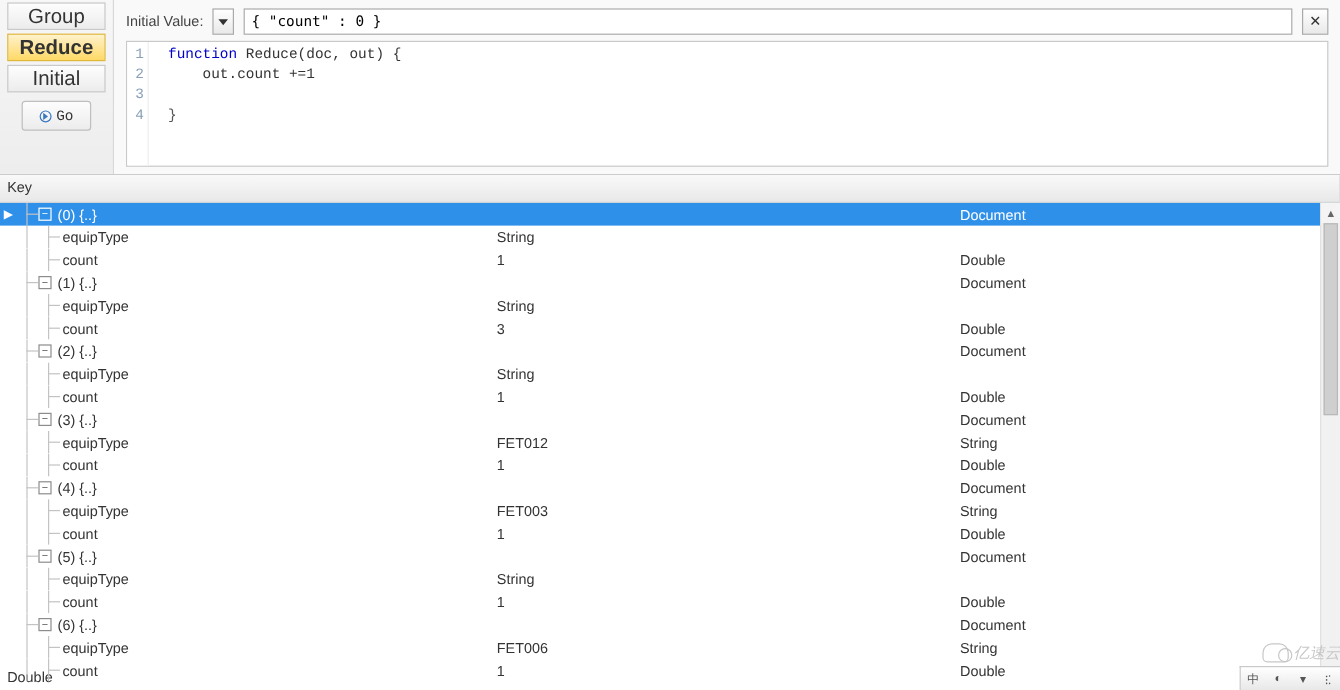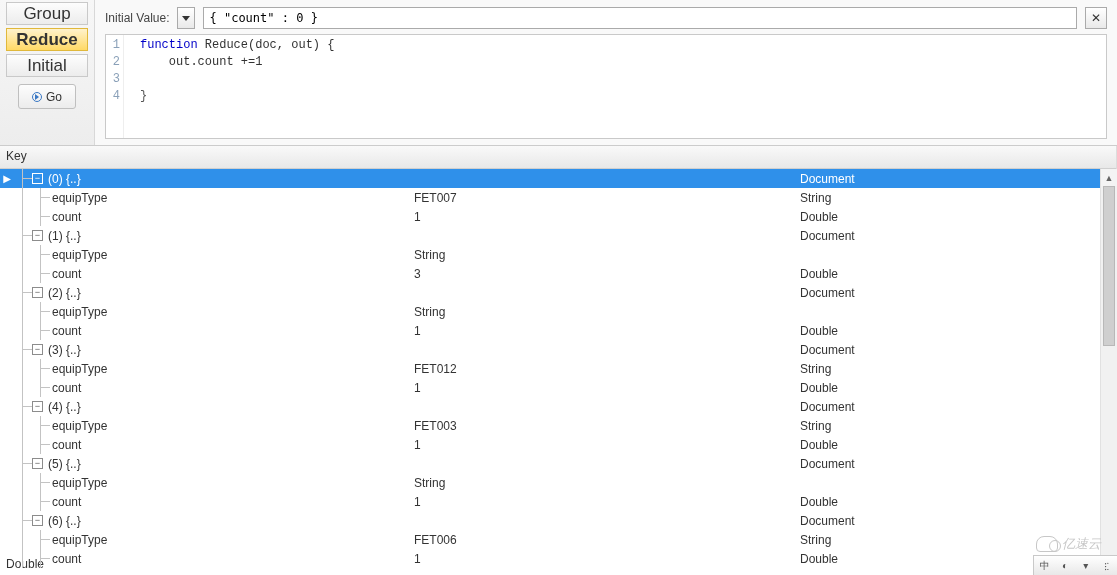--- a/index.html
+++ b/index.html
@@ -3,21 +3,21 @@
 <meta charset="utf-8">
 <style>
 * { box-sizing: border-box; margin: 0; padding: 0; }
 body { font-family: "Segoe UI", Tahoma, sans-serif; font-size: 12px; color: #333; width: 1117px; height: 575px; overflow: hidden; background: #fff; position: relative; }
 
 .top-container { display: flex; height: 146px; border-bottom: 1px solid #ccc; }
 
 .sidebar { width: 95px; background: linear-gradient(to bottom,#f7f7f7,#ededed); display: flex; flex-direction: column; align-items: stretch; padding-top: 2px; border-right: 1px solid #d8d8d8; }
 .sidebar .tab-btn { height: 23px; margin: 0 6px 3px 6px; background: linear-gradient(to bottom,#fdfdfd,#ececec); border: 1px solid #c9c9c9; font-size: 17px; display: flex; align-items: center; justify-content: center; cursor: pointer; }
 .sidebar .tab-btn.active { background: linear-gradient(to bottom,#fff2cc,#ffd966); border-color:#e0b83b; font-weight: bold; }
-.go-btn { height: 25px; width: 58px; margin: 4px auto; background: linear-gradient(to bottom,#fdfdfd,#ececec); border: 1px solid #bfbfbf; border-radius: 3px; display: flex; align-items: center; justify-content: center; gap: 4px; cursor: pointer; font-size: 12px; }
+.go-btn { height: 25px; width: 58px; margin: 4px auto; background: linear-gradient(to bottom,#fdfdfd,#ececec); border: 1px solid #bfbfbf; border-radius: 3px; display: flex; align-items: center; justify-content: center; gap: 4px; cursor: pointer; font-size: 12px; font-family: Liberation Mono, monospace; }
 .go-icon { width:10px; height:10px; border:1px solid #3a78c4; border-radius:50%; display:inline-flex; align-items:center; justify-content:center;}
 .go-icon::after{content:"";width:0;height:0;border-left:4px solid #3a78c4;border-top:3px solid transparent;border-bottom:3px solid transparent;margin-left:1px;}
 
 .editor-panel { flex:1; background:#f9f9f9; padding:6px 10px 6px 10px; display:flex; flex-direction:column; gap:4px;}
 .initial-row { display:flex; align-items:center; gap:8px; height:24px;}
 .initial-row .lbl { font-size:12px; color:#444;}
 .iv-select { width:18px; height:22px; background:linear-gradient(to bottom,#fff,#e9e9e9); border:1px solid #aaa; display:flex; align-items:center; justify-content:center; cursor:pointer;}
 .iv-select::after{content:"";width:0;height:0;border-left:4px solid transparent;border-right:4px solid transparent;border-top:5px solid #333;}
 .iv-input { flex:1; height:22px; border:1px solid #aaa; background:#fff; padding:0 5px; font-family:Consolas,monospace; font-size:12px; }
 .iv-clear { width:22px; height:22px; background:linear-gradient(to bottom,#fff,#e9e9e9); border:1px solid #aaa; display:flex; align-items:center; justify-content:center; cursor:pointer; font-size:12px;}
@@ -45,21 +45,21 @@
 .row .cell-type{ flex:1; padding-left:6px; overflow:hidden; white-space:nowrap;}
 .row-ptr { width:14px; text-align:center; color:#333; font-size:10px;}
 .row.sel .row-ptr{color:#fff;}
 .guide { width:18px; display:inline-block; position:relative; height:19px;}
 .guide::before{content:"";position:absolute;left:8px;top:0;width:1px;height:100%;background:#c3c3c3;}
 .guide.branch::after{content:"";position:absolute;left:8px;top:9px;width:10px;height:1px;background:#c3c3c3;}
 .expander { width:11px; height:11px; border:1px solid #8c8c8c; background:#fff; display:inline-flex; align-items:center; justify-content:center; font-size:9px; line-height:1; color:#555; margin-right:3px; cursor:pointer;}
 .row.sel .expander{border-color:#fff;color:#fff;background:transparent;}
 .key-text { padding-left:2px;}
 
-.watermark { position:absolute; right:16px; bottom:22px; font-size:13px; color:#c7c7c7; font-style:italic; pointer-events:none; display:flex; align-items:center; gap:4px;margin-top:13px;}
+.watermark { position:absolute; right:0; bottom:22px; font-size:13px; color:#c7c7c7; font-style:italic; pointer-events:none; display:flex; align-items:center; gap:4px;margin-top:13px;}
 .wm-icon{width:22px;height:16px;border:1.5px solid #c7c7c7;border-radius:8px 8px 4px 4px;position:relative;}
 .wm-icon::after{content:"";position:absolute;right:-4px;top:3px;width:10px;height:10px;border:1.5px solid #c7c7c7;border-radius:50%;}
 
 .statusbar { position:absolute; right:0; bottom:0; height:20px; width:84px; background:linear-gradient(to bottom,#fff,#e8e8e8); border:1px solid #c9c9c9; display:flex; align-items:center; justify-content:space-around; font-size:10px; color:#555; border-bottom:none; border-right:none;}
 .statusbar span{width:16px;text-align:center;}
 </style>
 </head>
 <body>
 
 <div class="top-container">
@@ -112,21 +112,20 @@
         <div class="cell-val"></div>
         <div class="cell-type">Document</div>
       </div>
       <div class="row">
         <div class="cell-key">
           <span class="row-ptr"></span>
           <span class="guide"></span>
           <span class="guide branch"></span>
           <span class="key-text">equipType</span>
         </div>
-        <div class="cell-val">FET007</div>
         <div class="cell-type">String</div>
       </div>
       <div class="row">
         <div class="cell-key">
           <span class="row-ptr"></span>
           <span class="guide"></span>
           <span class="guide branch"></span>
           <span class="key-text">count</span>
         </div>
         <div class="cell-val">1</div>

